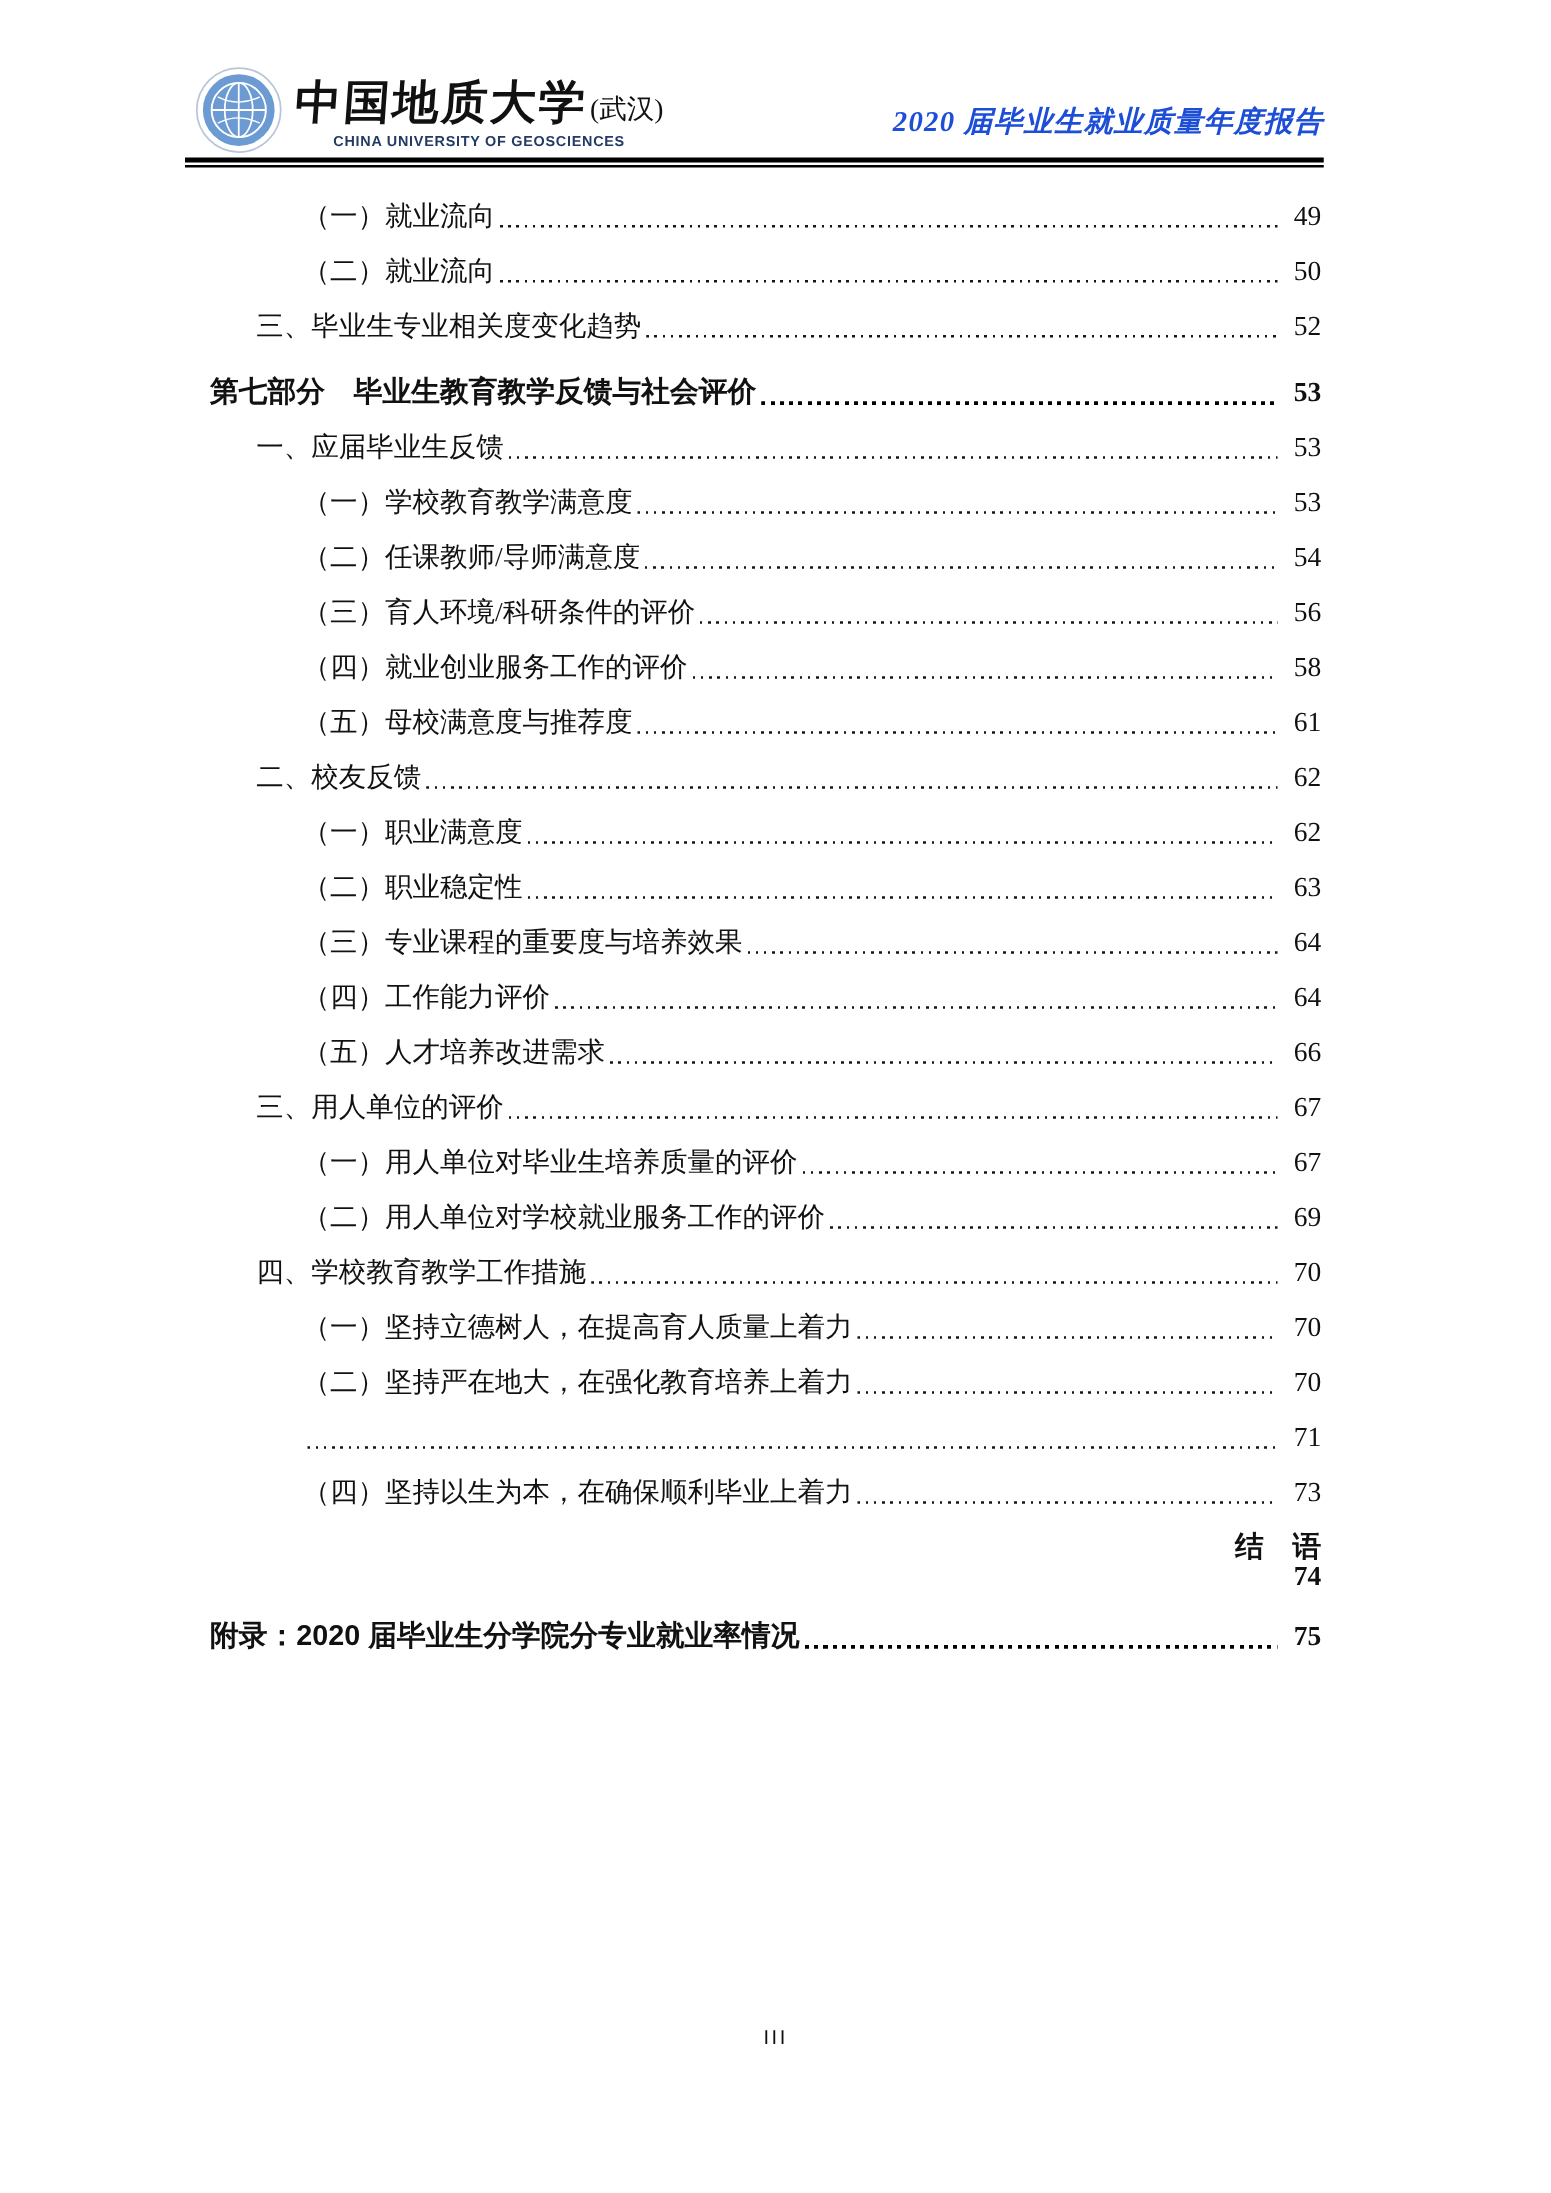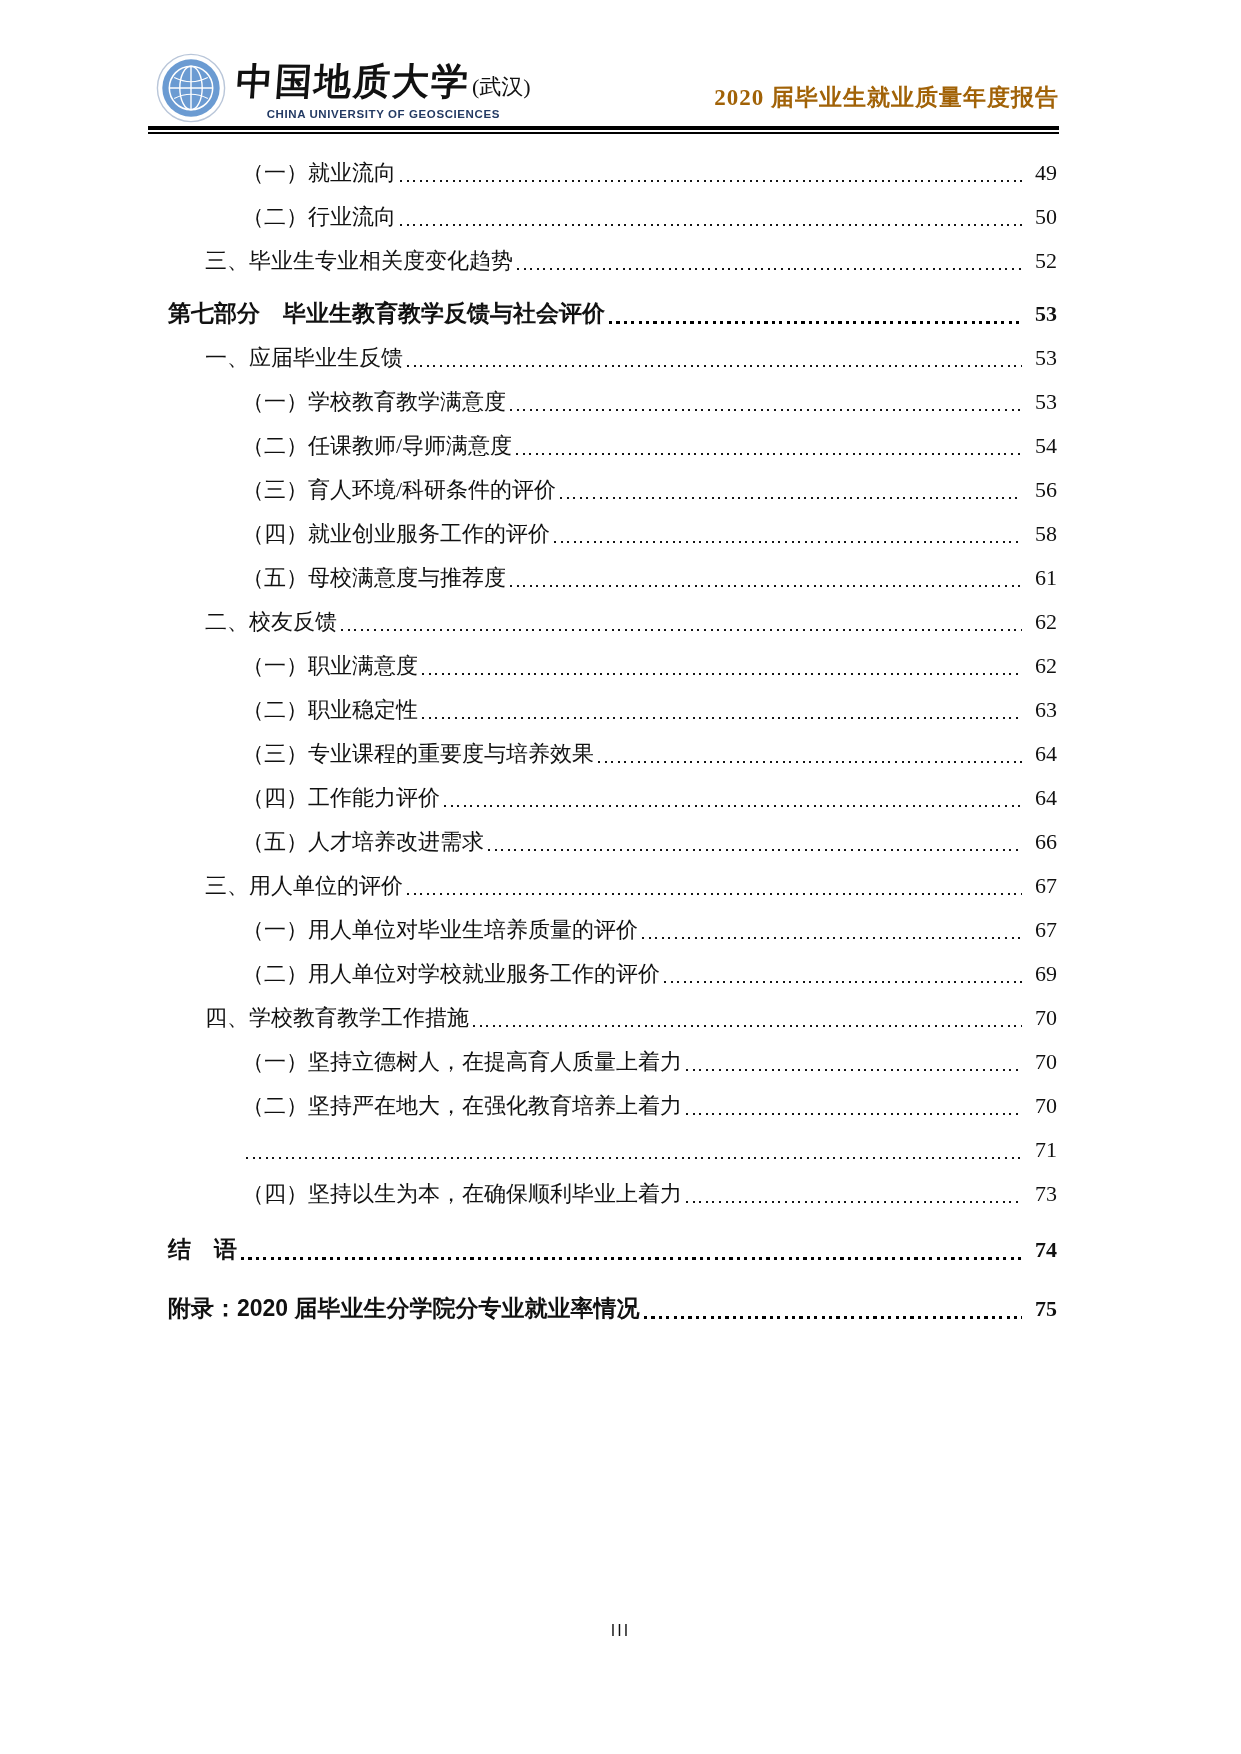--- a/index.html
+++ b/index.html
@@ -19,21 +19,21 @@
     font-family:"Liberation Serif","DejaVu Serif",serif;
     transform:skewX(-4deg);
   }
   .uni-campus{font-size:22px;margin-left:2px;font-weight:400;}
   .uni-en{
     font-size:11.5px;font-weight:700;letter-spacing:0.6px;color:#233a63;
     font-family:"Liberation Sans","DejaVu Sans",sans-serif;margin-top:1px;text-align:center;
   }
   .report-title{
     position:absolute;right:182px;top:82px;
-    font-size:23px;font-weight:700;color:#a16207;
+    font-size:23px;font-weight:700;font-style:italic;color:#1d4ed8;
     font-family:"Liberation Serif","DejaVu Serif",serif;letter-spacing:1px;
   }
   .header-rule{position:absolute;left:148px;right:182px;top:126px;}
   .header-rule .thick{height:3.5px;background:#000;}
   .header-rule .thin{height:1.5px;background:#000;margin-top:2.5px;}
 
   
   .toc{position:absolute;left:142px;right:184px;top:149px;}
   .toc-row{
     display:flex;align-items:flex-end;height:44px;box-sizing:border-box;
@@ -41,21 +41,21 @@
   }
   .toc-row.level-0{padding-left:26px;}
   .toc-row.level-1{padding-left:63px;}
   .toc-row.level-2{padding-left:100px;}
   .toc-row.bold{
     font-weight:700;
     font-family:"Liberation Sans","DejaVu Sans",sans-serif;
     font-size:23px;
   }
   .toc-row.gap-lg{margin-top:9px;}
-  .toc-row.gap-xl{margin-top:12px;}
+  .toc-row.gap-xl{margin-top:12px;flex-direction:column;}
   .toc-row.gap-xxl{margin-top:15px;}
   .toc-label{white-space:nowrap;}
   .toc-leader{
     flex:1;align-self:flex-end;height:2.4px;margin:0 3px 2px 4px;
     background-image:repeating-linear-gradient(to right,#151515 0 2px,transparent 2px 6.6px);
   }
   .toc-row.bold .toc-leader{
     height:3.2px;margin-bottom:1px;
     background-image:repeating-linear-gradient(to right,#000 0 3.2px,transparent 3.2px 7.4px);
   }
@@ -106,21 +106,21 @@
     </div>
   </header>
 
   <main class="toc" id="toc">
       <div class="toc-row level-2">
     <span class="toc-label">（一）就业流向</span>
     <span class="toc-leader"></span>
     <span class="toc-page">49</span>
   </div>
       <div class="toc-row level-2">
-    <span class="toc-label">（二）行业流向</span>
+    <span class="toc-label">（二）就业流向</span>
     <span class="toc-leader"></span>
     <span class="toc-page">50</span>
   </div>
       <div class="toc-row level-1">
     <span class="toc-label">三、毕业生专业相关度变化趋势</span>
     <span class="toc-leader"></span>
     <span class="toc-page">52</span>
   </div>
       <div class="toc-row level-0 bold gap-lg">
     <span class="toc-label">第七部分　毕业生教育教学反馈与社会评价</span>

